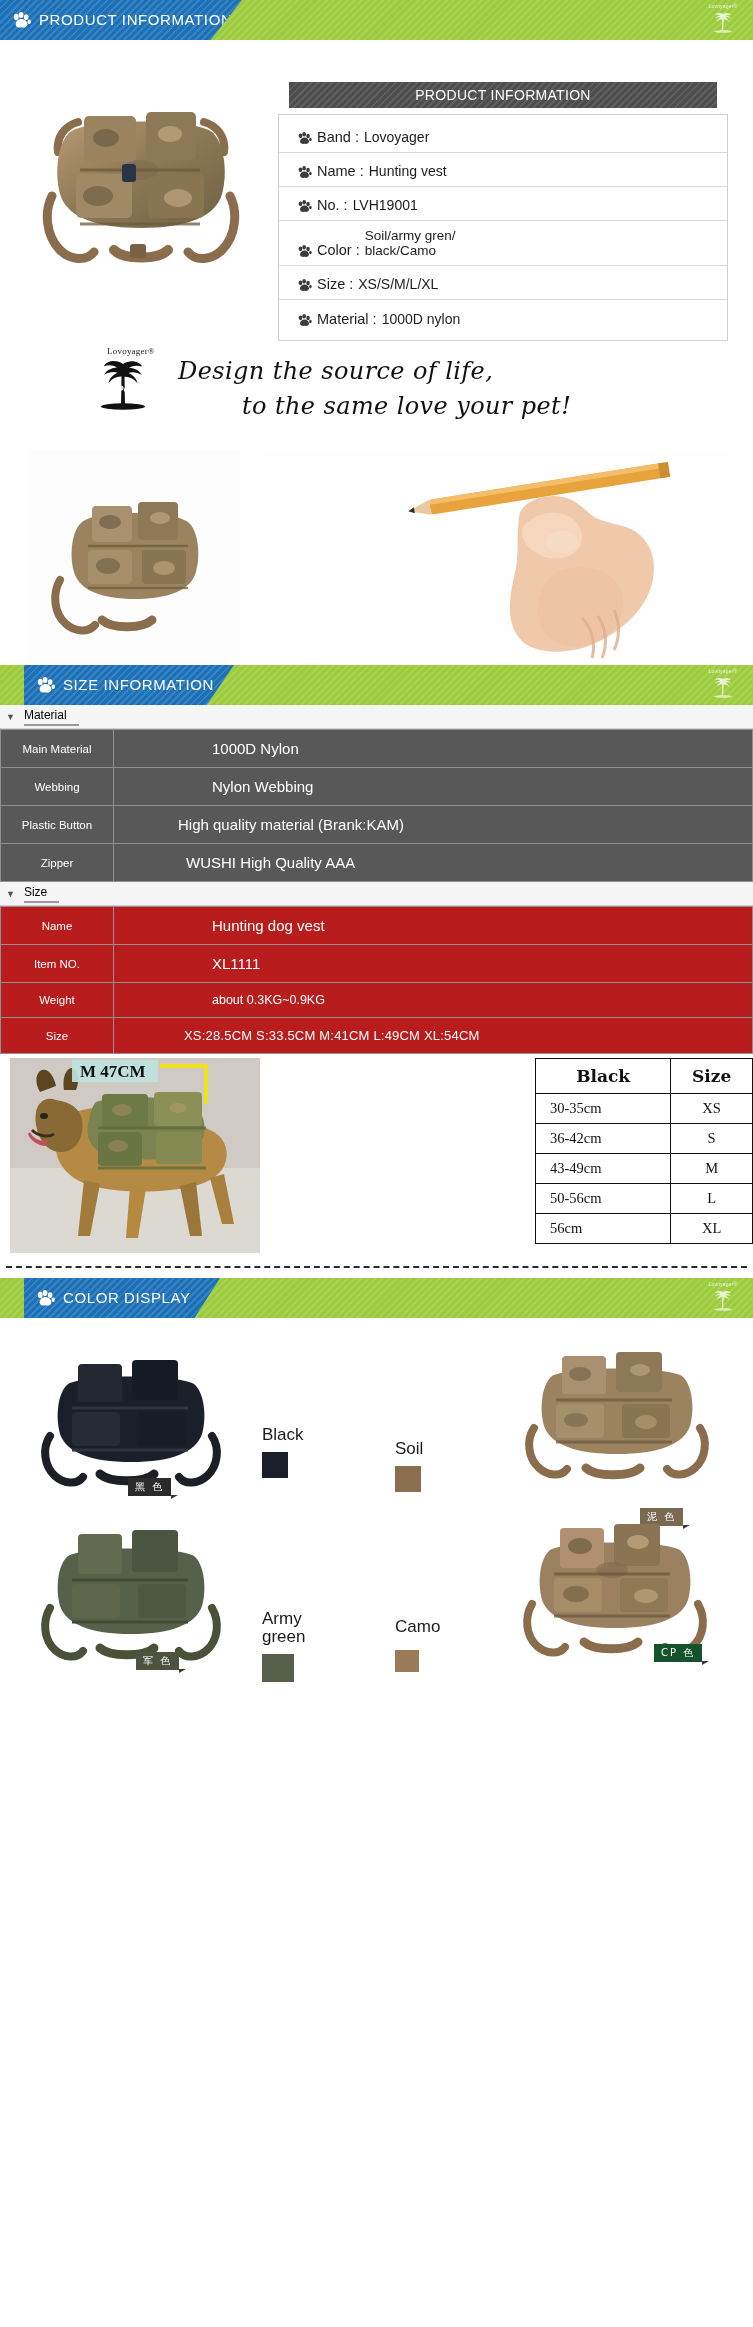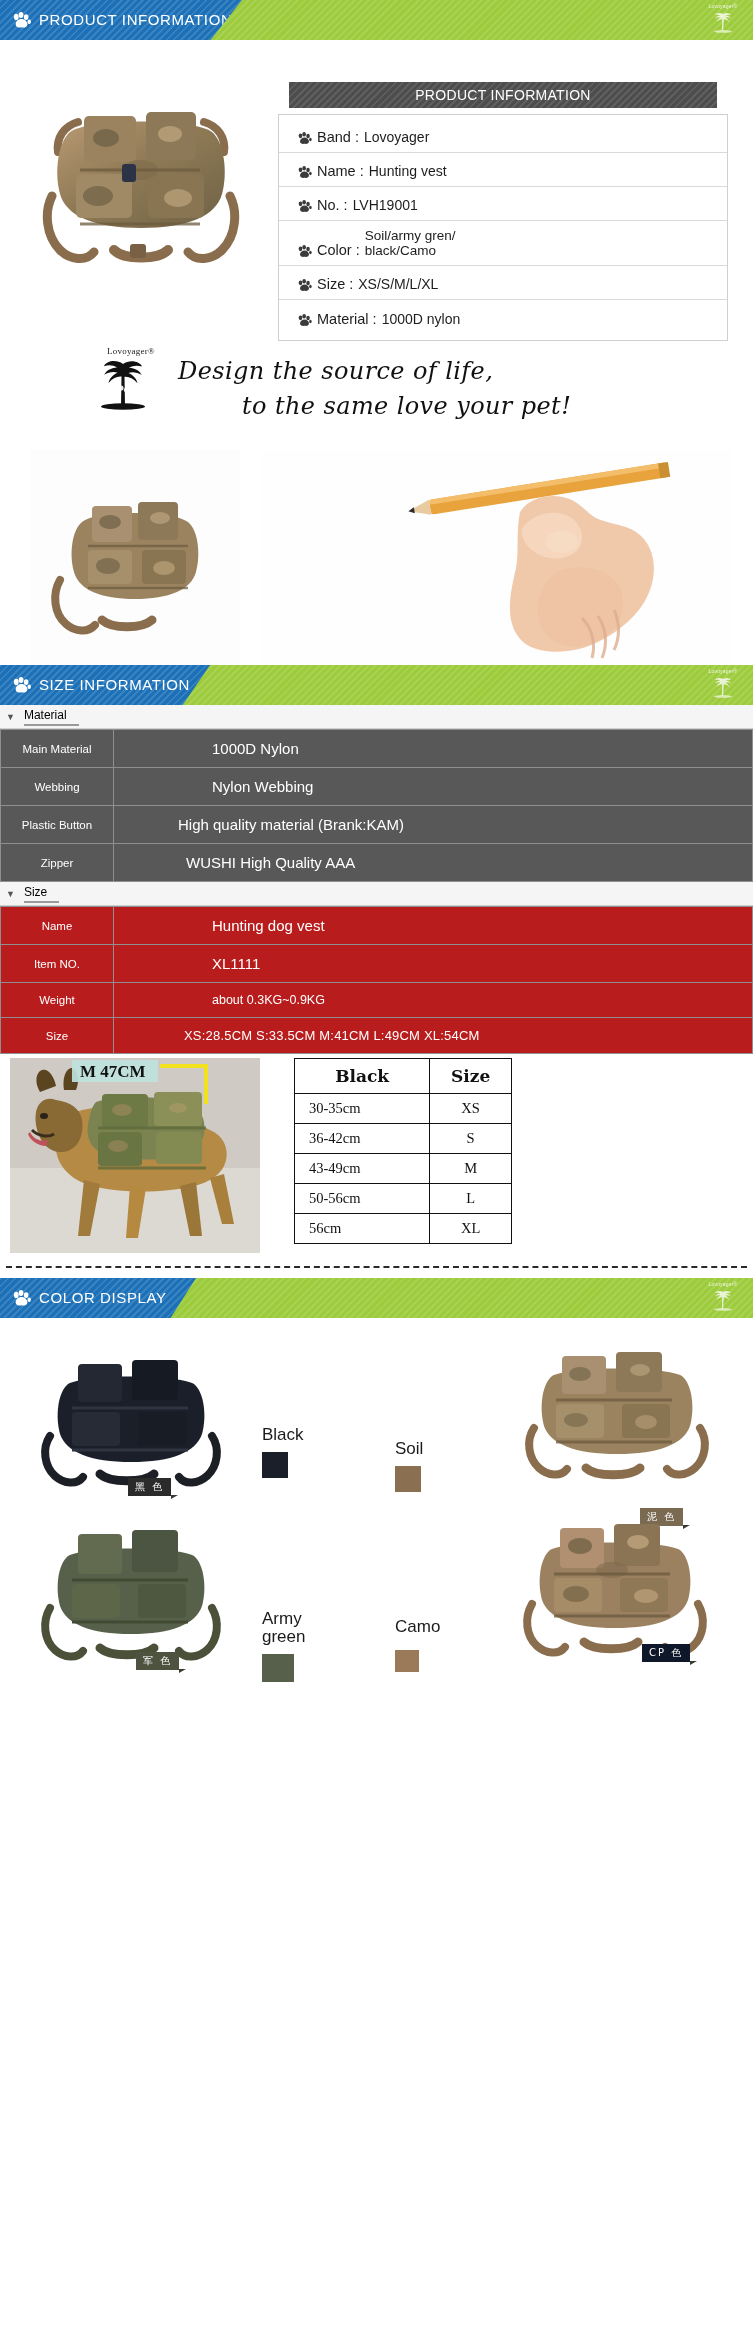--- a/index.html
+++ b/index.html
@@ -20,21 +20,21 @@
       #9ccb3b;
   }
   .banner .blue {
     position:absolute; left:0; top:0; height:40px; width:242px;
     background:
       repeating-linear-gradient(135deg, rgba(255,255,255,.13) 0 2px, rgba(0,0,0,0) 2px 5px),
       #1b70b8;
     clip-path: polygon(0 0, 100% 0, 87% 100%, 0 100%);
     display:flex; align-items:center; gap:8px; padding-left:12px;
   }
-  .banner.wide .blue { width:210px; }
+  .banner.wide .blue { width:210px;margin-left:24px; }
   .banner .btitle {
     color:#fff; font-size:15px; letter-spacing:.6px; font-weight:400;
     white-space:nowrap; padding-bottom:1px;
   }
   .paw-white { width:19px; height:17px; display:block; }
   .brand-mark {
     position:absolute; right:10px; top:3px; width:40px; height:34px;
     display:flex; flex-direction:column; align-items:center; opacity:.82;
   }
   .brand-mark .bm-name { color:#fff; font-size:5px; letter-spacing:.2px; line-height:6px; }
@@ -97,21 +97,21 @@
   }
   table.spec-tbl td.v { font-size:15px; padding-left:98px; }
   .mat-tbl td { background:#585858; }
   .size-tbl td { background:#b91c1c; border-color:#4a4a4a;margin-left:8px; }
   .size-tbl td.k { font-size:15px; }
   .size-tbl td.v { font-size:14px; }
   .size-tbl td.v.small { font-size:12.5px; }
   .size-tbl td.v.tiny { font-size:13px; letter-spacing:.2px; padding-left:70px; }
 
   
-  .meas-wrap { display:flex; gap:16px; padding:4px 0 0 10px; height:200px; }
+  .meas-wrap { display:flex; gap:16px; padding:4px 0 0 10px; height:200px;justify-content:space-between; }
   .dog-photo { width:250px; height:195px; position:relative; overflow:hidden; }
   .meas-tbl-wrap { margin-left:18px; width:218px; }
   table.meas { width:100%; border-collapse:collapse; }
   table.meas th, table.meas td {
     border:1px solid #111; text-align:center; background:#fff;
     font-family:"Liberation Serif", serif; color:#111;
   }
   table.meas th { font-weight:bold; font-size:17px; padding:7px 0; font-family:"DejaVu Serif", serif; }
   table.meas td { font-size:14.5px; padding:6px 0; }
   table.meas td.l { text-align:left; padding-left:14px; }
@@ -604,18 +604,18 @@
         <ellipse cx="140" cy="34" rx="11" ry="7" fill="#c6ab83" opacity=".7"></ellipse>
         <ellipse cx="78" cy="86" rx="13" ry="8" fill="#6b5c40" opacity=".6"></ellipse>
         <ellipse cx="148" cy="88" rx="12" ry="7" fill="#c6ab83" opacity=".6"></ellipse>
         <ellipse cx="114" cy="62" rx="16" ry="8" fill="#7d6a4c" opacity=".55"></ellipse>
         <g stroke="#6d5b3f" stroke-width="3" opacity=".8">
           <line x1="56" y1="66" x2="172" y2="66"></line>
           <line x1="56" y1="108" x2="172" y2="108"></line>
         </g>
         <path d="M86 134c10 9 44 9 54 0" stroke="#8a6d4c" stroke-width="9" fill="none" stroke-linecap="round"></path>
       </svg>
-      <div class="cn-tag" style="left:144px; top:136px; background:#0f172a;">CP 色</div>
+      <div class="cn-tag" style="left:156px; top:136px; background:#14532d;">CP 色</div>
     </div>
 
   </div>
 
 </div>
 
 </body></html>

